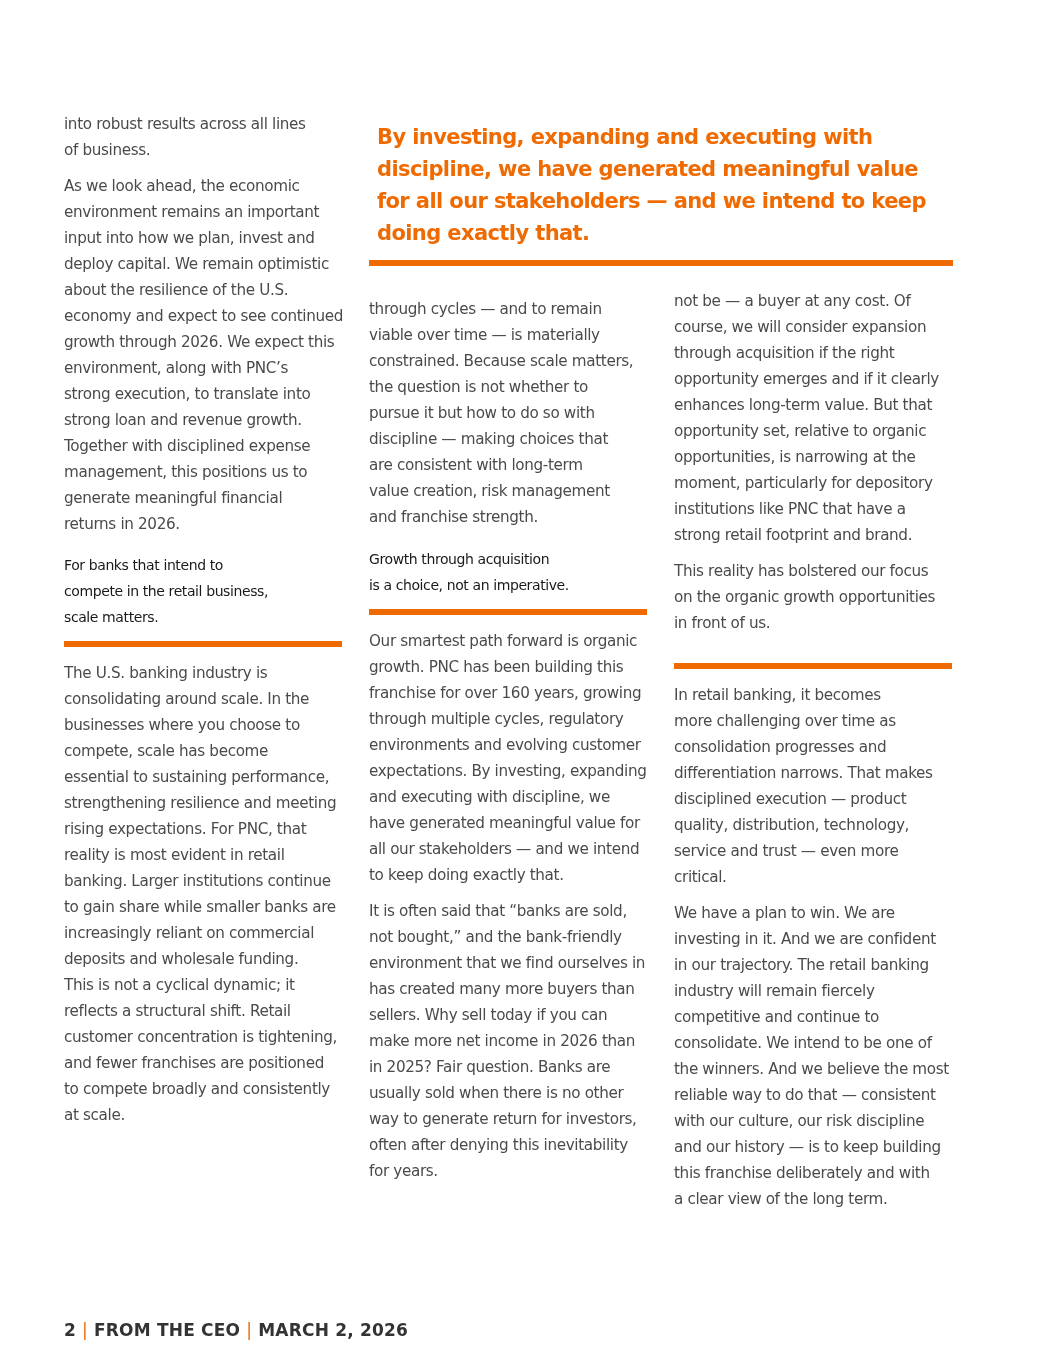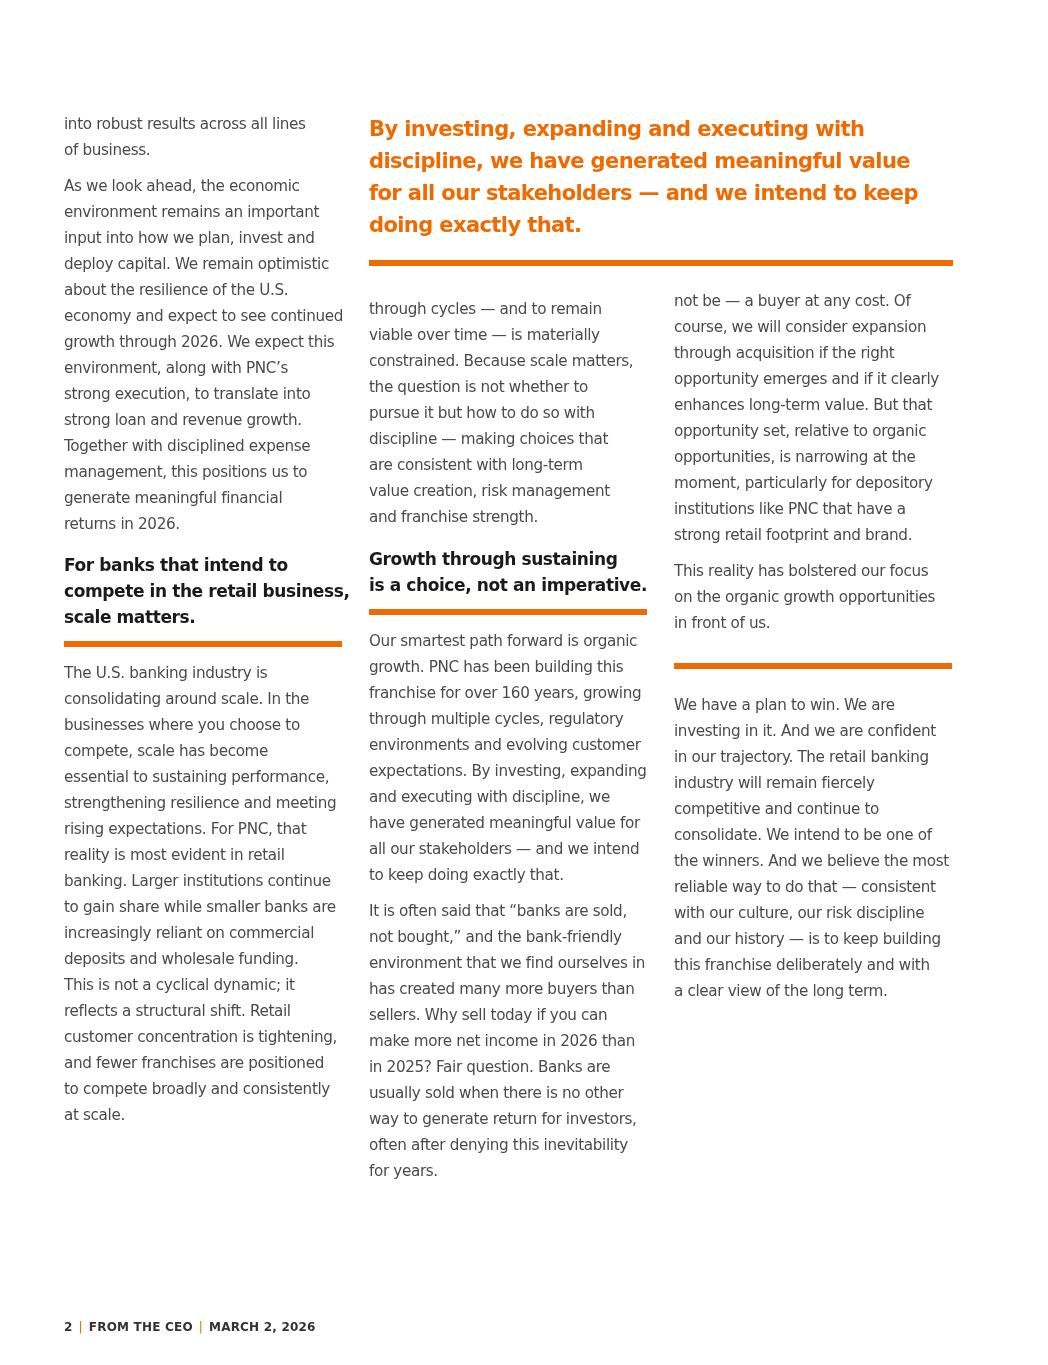--- a/index.html
+++ b/index.html
@@ -1,24 +1,24 @@
 <!DOCTYPE html>
 <html><head>
 <meta charset="utf-8">
 <style>
   html, body { margin:0; padding:0; background:#ffffff; }
   body { width:1048px; height:1365px; position:relative; overflow:hidden; font-family:"DejaVu Sans", sans-serif; }
   .col { position:absolute; }
   .body-text { font-family:"DejaVu Sans", sans-serif; font-size:15.2px; line-height:26px; color:#4a4a4a; letter-spacing:-0.35px; }
   .body-text p { margin:0; white-space:pre-line; }
   .para-gap { height:10px; }
-  .subhead { font-family:"DejaVu Sans", sans-serif; font-weight:bold; font-size:17px; line-height:26px; color:#1a1a1a; letter-spacing:-0.4px; white-space:pre-line; margin:0; }
+  .subhead { font-family:"DejaVu Sans", sans-serif; font-weight:normal; font-size:14px; line-height:26px; color:#1a1a1a; letter-spacing:-0.4px; white-space:pre-line; margin:0; }
   .rule { height:6px; background:#ef6a00; }
-  .pull-quote { font-family:"DejaVu Sans", sans-serif; font-weight:bold; font-size:21px; line-height:32px; color:#ef6a00; letter-spacing:-0.6px; white-space:pre-line; margin:0; }
-  .footer { position:absolute; left:64px; top:1320px; font-family:"DejaVu Sans", sans-serif; font-size:12px; font-weight:bold; color:#333333; letter-spacing:0.2px; }
+  .pull-quote { font-family:"DejaVu Sans", sans-serif; font-weight:bold; font-size:21px; line-height:32px; color:#ef6a00; letter-spacing:-0.6px; white-space:pre-line; margin:8px; }
+  .footer { position:absolute; left:64px; top:1320px; font-family:"DejaVu Sans", sans-serif; font-size:17px; font-weight:bold; color:#333333; letter-spacing:0.2px; }
   .footer .sep { color:#ef6a00; margin:0 6px; font-weight:normal; }
 </style>
 </head>
 <body>
 
 <div class="col" style="left:369px; top:113px; width:590px;">
   <p class="pull-quote">By investing, expanding and executing with
 discipline, we have generated meaningful value
 for all our stakeholders — and we intend to keep
 doing exactly that.</p>
@@ -75,21 +75,21 @@
   <p>through cycles — and to remain
 viable over time — is materially
 constrained. Because scale matters,
 the question is not whether to
 pursue it but how to do so with
 discipline — making choices that
 are consistent with long-term
 value creation, risk management
 and franchise strength.</p>
   <div style="height:16px;"></div>
-  <p class="subhead">Growth through sustaining
+  <p class="subhead">Growth through acquisition
 is a choice, not an imperative.</p>
   <div style="height:11px;"></div>
   <div class="rule" style="width:278px;"></div>
   <div style="height:13px;"></div>
   <p>Our smartest path forward is organic
 growth. PNC has been building this
 franchise for over 160 years, growing
 through multiple cycles, regulatory
 environments and evolving customer
 expectations. By investing, expanding
@@ -124,20 +124,28 @@
 institutions like PNC that have a
 strong retail footprint and brand.</p>
   <div class="para-gap"></div>
   <p>This reality has bolstered our focus
 on the organic growth opportunities
 in front of us.</p>
   <div style="height:16px;"></div>
   <div style="height:11px;"></div>
   <div class="rule" style="width:278px;"></div>
   <div style="height:13px;"></div>
+  <p>In retail banking, it becomes
+more challenging over time as
+consolidation progresses and
+differentiation narrows. That makes
+disciplined execution — product
+quality, distribution, technology,
+service and trust — even more
+critical.</p>
   <div class="para-gap"></div>
   <p>We have a plan to win. We are
 investing in it. And we are confident
 in our trajectory. The retail banking
 industry will remain fiercely
 competitive and continue to
 consolidate. We intend to be one of
 the winners. And we believe the most
 reliable way to do that — consistent
 with our culture, our risk discipline

